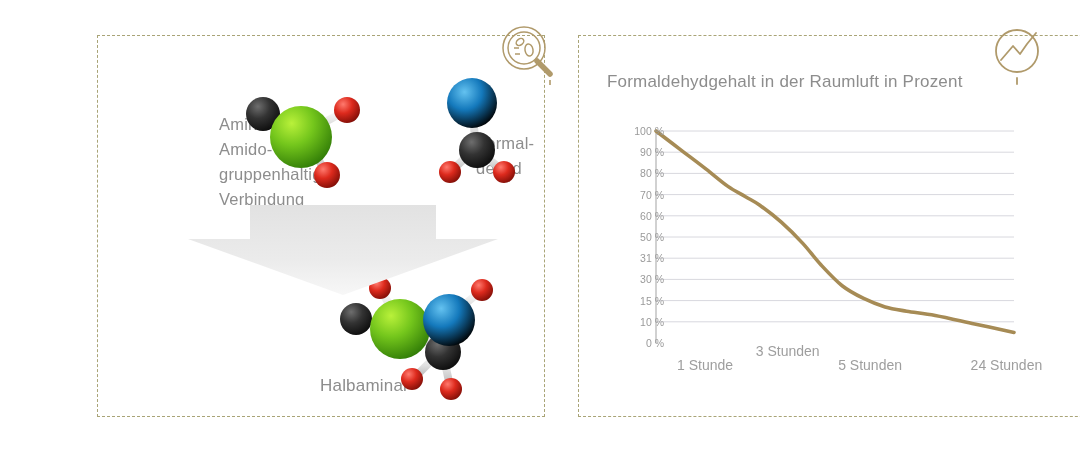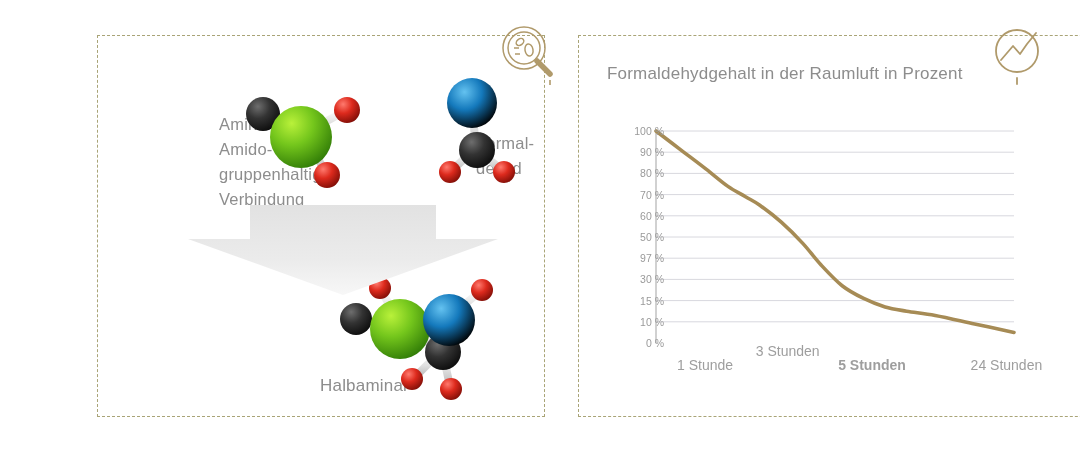--- a/index.html
+++ b/index.html
@@ -43,21 +43,21 @@
   #arrow{position:absolute;left:188px;top:205px;width:310px;height:90px;}
 
   
   .mol{position:absolute;}
   #mol-amino{left:235px;top:82px;width:130px;height:110px;}
   #mol-formaldehyd{left:432px;top:68px;width:92px;height:118px;}
   #mol-halbaminal{left:322px;top:272px;width:196px;height:136px;}
 
   
   #chart-title{
-    position:absolute;left:607px;top:64px;
+    position:absolute;left:607px;top:72px;
     color:#8d8d8d;font-size:17px;letter-spacing:.2px;white-space:nowrap;
   }
   #chart-area{position:absolute;left:600px;top:118px;width:420px;height:265px;}
   #plot-svg{position:absolute;left:0;top:0;}
   .ytick{
     position:absolute;right:0;width:44px;text-align:right;
     color:#9a9a9a;font-size:10.5px;line-height:10px;
     transform:translateY(-5px);
   }
   #ylabels{position:absolute;left:16px;top:0;width:48px;height:222px;}
@@ -188,30 +188,30 @@
       <path id="series-path" fill="none" stroke="#a68b55" stroke-width="3.6" stroke-linecap="round" stroke-linejoin="round" d="M56.00,13.00 C60.18,16.18 72.71,25.72 81.06,32.08 C89.41,38.44 98.36,45.15 106.12,51.16 C113.88,57.17 121.04,63.53 127.60,68.12 C134.16,72.71 140.13,75.54 145.50,78.72 C150.87,81.90 153.85,82.96 159.82,87.20 C165.79,91.44 174.14,97.80 181.30,104.16 C188.46,110.52 196.22,118.29 202.78,125.36 C209.34,132.43 214.12,139.49 220.68,146.56 C227.24,153.63 235.00,162.11 242.16,167.76 C249.32,173.41 256.48,176.95 263.64,180.48 C270.80,184.01 277.96,186.84 285.12,188.96 C292.28,191.08 298.25,191.79 306.60,193.20 C314.95,194.61 323.90,195.32 335.24,197.44 C346.58,199.56 361.49,203.09 374.62,205.92 C387.75,208.75 407.44,212.99 414.00,214.40"></path>
     </svg>
 
     <div id="ylabels">
         <div class="ytick" style="top: 13px;">100 %</div>
         <div class="ytick" style="top: 34.2px;">90 %</div>
         <div class="ytick" style="top: 55.4px;">80 %</div>
         <div class="ytick" style="top: 76.6px;">70 %</div>
         <div class="ytick" style="top: 97.8px;">60 %</div>
         <div class="ytick" style="top: 119px;">50 %</div>
-        <div class="ytick" style="top: 140.2px;">97 %</div>
+        <div class="ytick" style="top: 140.2px;">31 %</div>
         <div class="ytick" style="top: 161.4px;">30 %</div>
         <div class="ytick" style="top: 182.6px;">15 %</div>
         <div class="ytick" style="top: 203.8px;">10 %</div>
         <div class="ytick" style="top: 225px;">0 %</div>
       </div>
     <div id="xlabels">
         <div class="xtick" style="left: 77.06px; top: 239px;">1 Stunde</div>
         <div class="xtick" style="left: 155.82px; top: 225px;">3 Stunden</div>
-        <div class="xtick" style="left: 238.16px; top: 239px; font-weight: bold;">5 Stunden</div>
+        <div class="xtick" style="left: 238.16px; top: 239px;">5 Stunden</div>
         <div class="xtick" style="left: 370.62px; top: 239px;">24 Stunden</div>
       </div>
   </div>
 
   <svg class="badge" id="badge-magnifier" viewBox="0 0 62 62">
     <g fill="none" stroke="#b09a6b" stroke-width="1.5">
       <circle cx="24" cy="24" r="21"></circle>
       <circle cx="24" cy="24" r="16"></circle>
       <ellipse cx="20" cy="18" rx="4.2" ry="3" transform="rotate(-38 20 18)"></ellipse>
       <ellipse cx="29" cy="26" rx="4" ry="6" transform="rotate(-10 29 26)"></ellipse>

